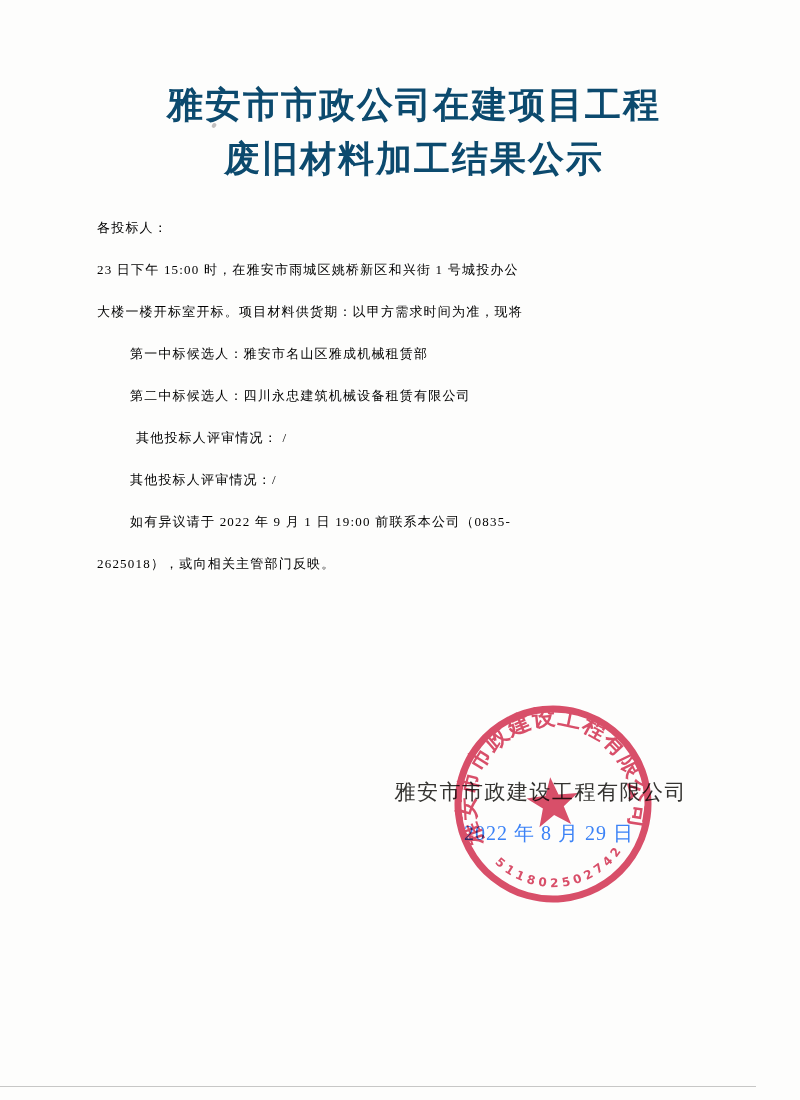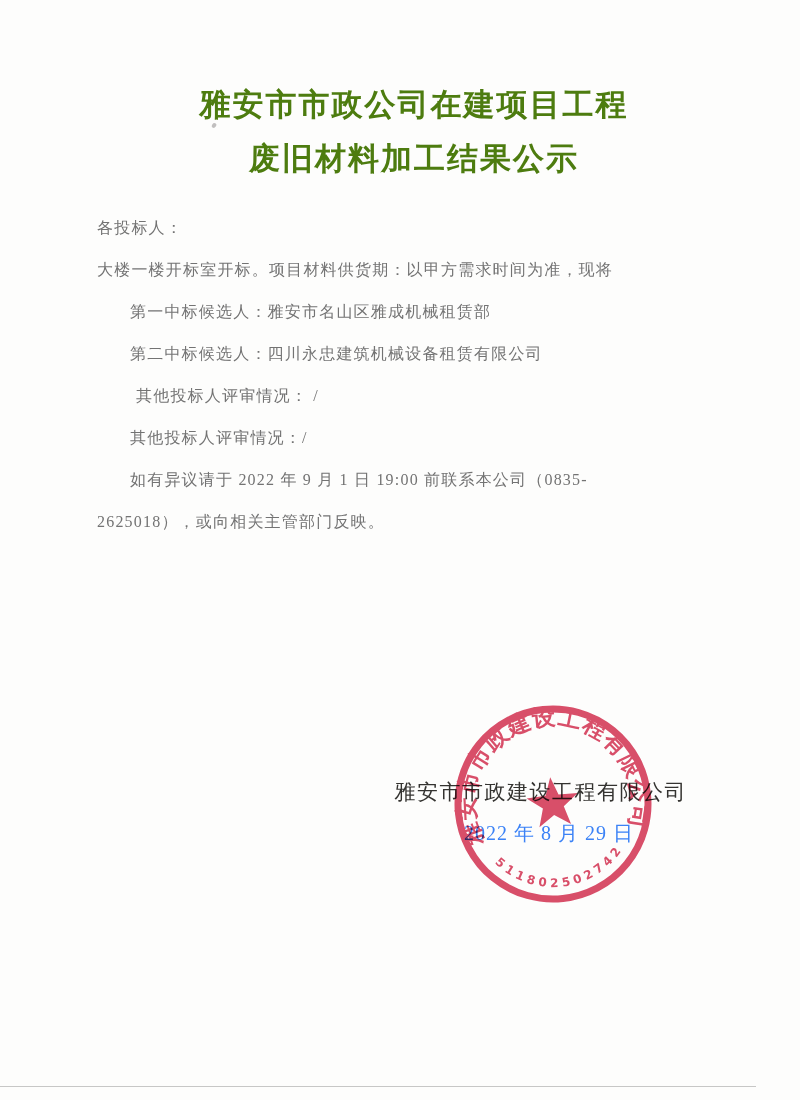--- a/index.html
+++ b/index.html
@@ -26,33 +26,33 @@
     background: #8f8d8c;
     opacity: .55;
   }
   .speck-1 { left: 212px; top: 123px; transform: rotate(35deg); }
 
   .title {
     margin: 78px 0 0 0;
     text-align: center;
     font-family: "Liberation Sans", "DejaVu Sans", sans-serif;
     font-weight: 700;
-    font-size: 31px;
+    font-size: 36px;
     line-height: 54px;
     letter-spacing: 2px;
-    color: #4d7c0f;
+    color: #0c4a6e;
     padding-left: 28px;
   }
   .title-line { display: block; }
 
   .doc-body {
     margin-top: 21px;
     padding: 0 86px 0 97px;
-    font-size: 16px;
-    color: #737373;
+    font-size: 13px;
+    color: #000000;
   }
   .doc-body p {
     margin: 0;
     line-height: 42px;
     letter-spacing: 1.2px;
     white-space: nowrap;
   }
   .indent     { text-indent: 33px; }
   .indent-alt { text-indent: 39px; }
 
@@ -102,20 +102,21 @@
 
 <div class="page">
 
   <h1 class="title">
     <span class="title-line">雅安市市政公司在建项目工程</span>
     <span class="title-line">废旧材料加工结果公示</span>
   </h1>
 
   <div class="doc-body">
     <p>各投标人：</p>
+    <p>23 日下午 15:00 时，在雅安市雨城区姚桥新区和兴街 1 号城投办公</p>
     <p>大楼一楼开标室开标。项目材料供货期：以甲方需求时间为准，现将</p>
     <p class="indent">第一中标候选人：雅安市名山区雅成机械租赁部</p>
     <p class="indent">第二中标候选人：四川永忠建筑机械设备租赁有限公司</p>
     <p class="indent-alt">其他投标人评审情况： /</p>
     <p class="indent">其他投标人评审情况：/</p>
     <p class="indent">如有异议请于 2022 年 9 月 1 日 19:00 前联系本公司（0835-</p>
     <p>2625018），或向相关主管部门反映。</p>
   </div>
 
   <div class="sig-company">雅安市市政建设工程有限公司</div>

